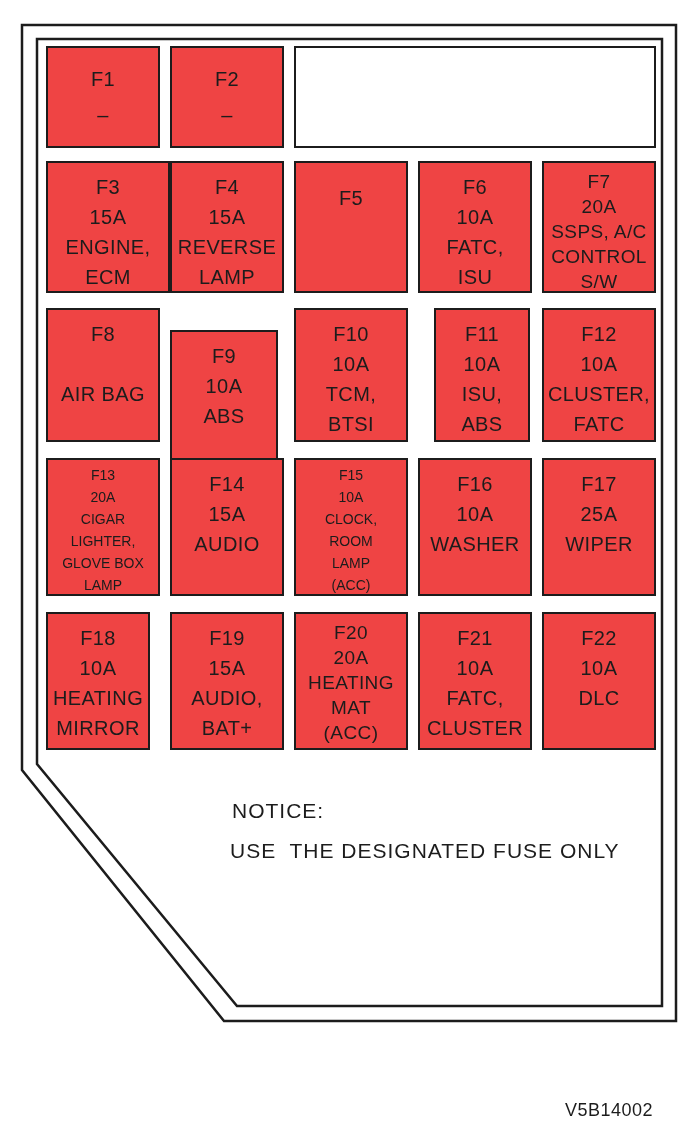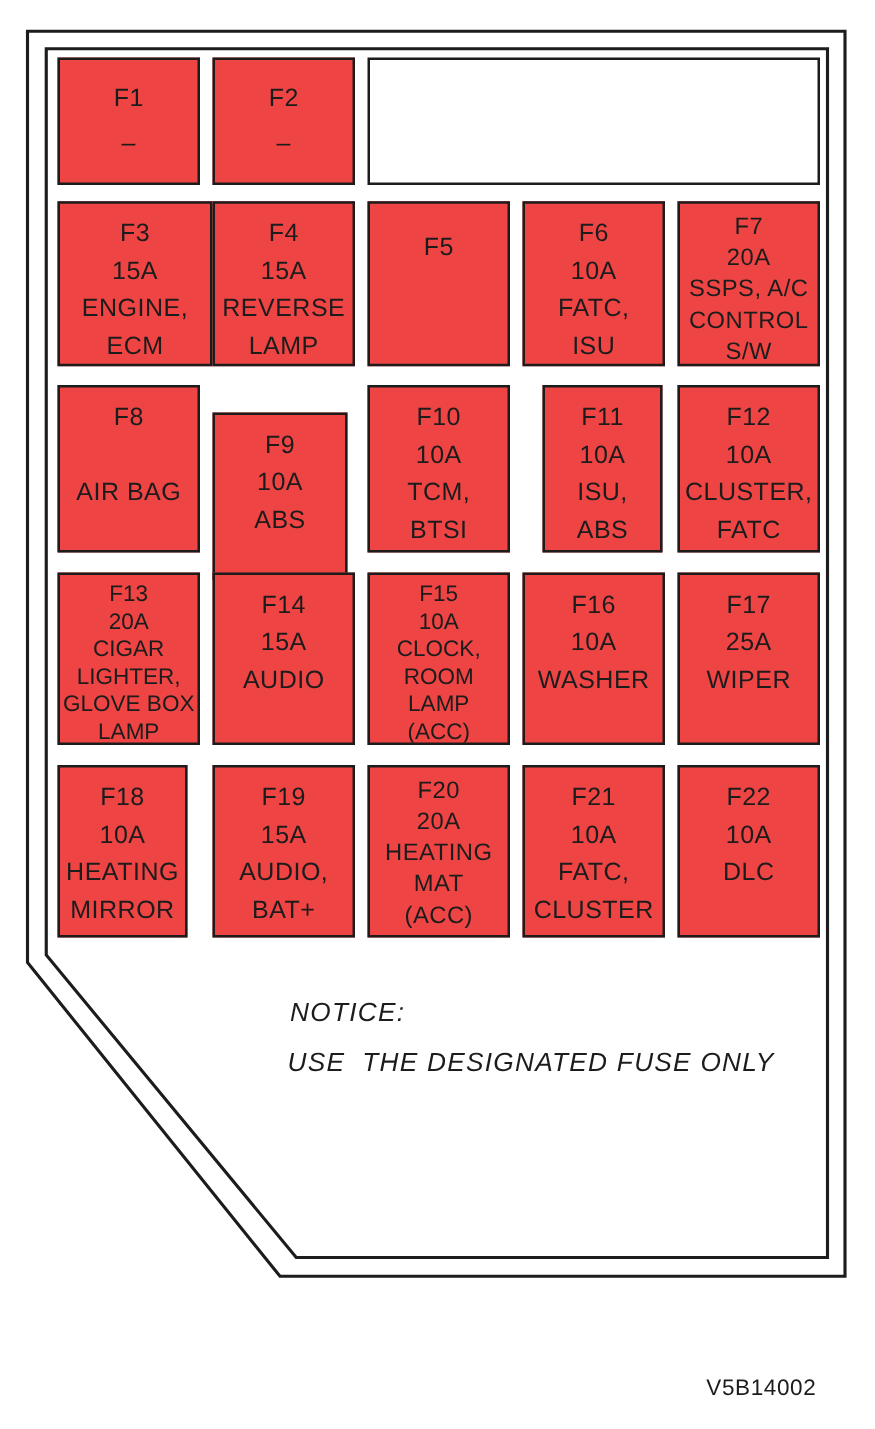--- a/index.html
+++ b/index.html
@@ -38,39 +38,38 @@
     overflow: hidden;
   }
   .fuse .fuse-line {
     display: block;
     white-space: nowrap;
   }
   
   .c1 { padding-top: 20px; }
   .c2 { justify-content: center; padding-top: 0; line-height: 36px; }
   .c5 { line-height: 25px; padding-top: 6px; font-size: 19px; }
-  .c6 { line-height: 22px; padding-top: 4px; font-size: 18px; letter-spacing: 0; }
+  .c6 { line-height: 22px; padding-top: 4px; font-size: 14px; letter-spacing: 0; }
   .blank-box {
     position: absolute;
     left: 294px;
     top: 46px;
     width: 362px;
     height: 102px;
     box-sizing: border-box;
     border: 2px solid #1c1c1c;
     background: #ffffff;
   }
   .notice-line {
     position: absolute;
     font-size: 21px;
     letter-spacing: 1px;
     line-height: 26px;
     white-space: pre;
     color: #1c1c1c;
-    font-style: italic;
   }
   #notice-title { left: 232px; top: 798px; }
   #notice-line1 { left: 230px; top: 838px; }
   #notice-line2 { left: 333px; top: 879px; }
   #figure-code {
     position: absolute;
     left: 565px;
     top: 1100px;
     font-size: 18px;
     letter-spacing: 0.5px;

